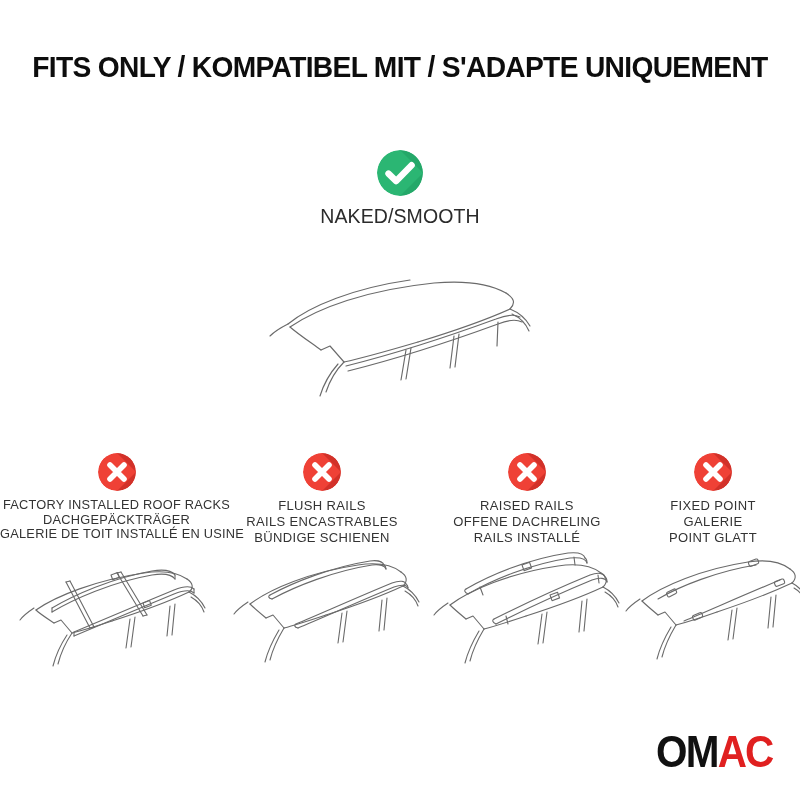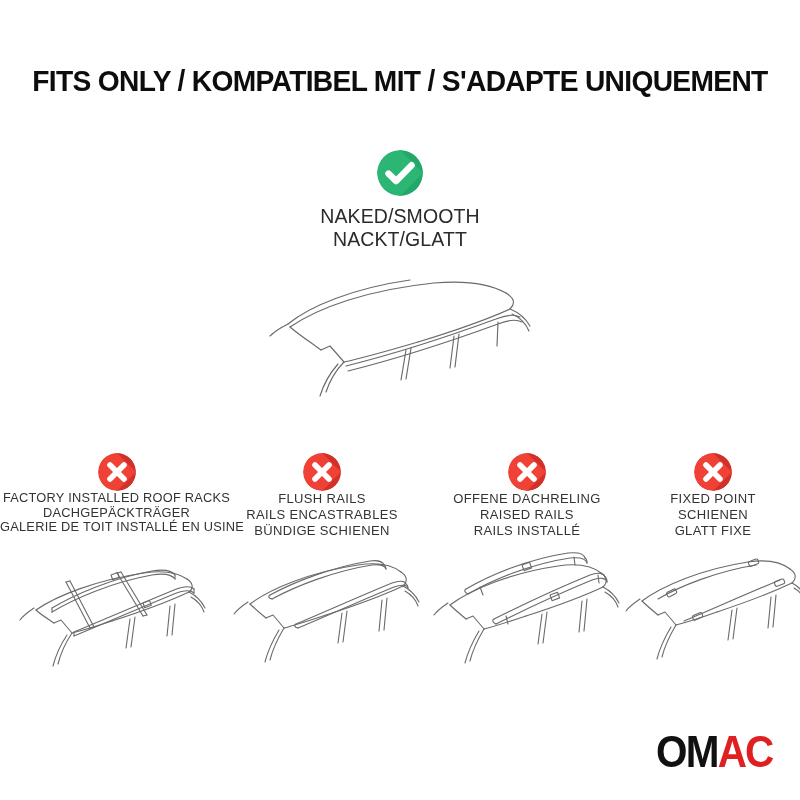--- a/index.html
+++ b/index.html
@@ -18,21 +18,20 @@
     -webkit-font-smoothing: antialiased;
   }
 
   
   .title-bar {
     position: absolute;
     top: 50px;
     left: 0;
     width: 800px;
     text-align: center;
-    margin-top: 14px;
   }
   .title-text {
     display: inline-block;
     font-family: "Liberation Sans", "DejaVu Sans", sans-serif;
     font-weight: 700;
     font-size: 29.5px;
     letter-spacing: -0.7px;
     color: #0d0d0d;
     transform: scaleX(0.955);
     transform-origin: center;
@@ -43,20 +42,21 @@
   .panel {
     position: absolute;
     text-align: center;
   }
   .badge-wrap {
     display: flex;
     justify-content: center;
     align-items: center;
   }
   .labels {
+    margin-top: 7px;
   }
   .labels .line {
     display: block;
     white-space: nowrap;
   }
 
   
   .panel-top {
     top: 150px;
     left: 250px;
@@ -150,21 +150,20 @@
       <svg width="46" height="46" viewBox="0 0 46 46">
         <circle cx="23" cy="23" r="23" fill="#2bb673"></circle>
         <path d="M23 0 A23 23 0 0 1 23 46 L46 23 Z" fill="#1f9d61" opacity="0.55"></path>
         <path d="M11.5 23.6 L19.2 31.1 L34.6 15.2" fill="none" stroke="#ffffff" stroke-width="6.4" stroke-linecap="round" stroke-linejoin="round"></path>
       </svg>
     </span>
   </div>
 
   <div class="labels">
     <span class="line">NAKED/SMOOTH</span>
-    <span class="line">NACKT/GLATT</span>
   </div>
 </div>
 
 <div class="roof roof-main">
   <svg width="290" height="128" viewBox="0 0 290 128">
     <g fill="none" stroke="#6a6a6a" stroke-width="1.15" stroke-linejoin="round" stroke-linecap="round">
 
       <path d="M32 51 C60 32 108 14 176 7 C210 4 232 8 248 17"></path>
       <path d="M248 17 C256 22 258 27 252 33"></path>
       <path d="M252 33 C232 42 196 55 160 66"></path>
@@ -232,40 +231,40 @@
     <div class="badge-wrap">
       <span class="icon-circle x-circle">
         <svg width="38" height="38" viewBox="0 0 38 38">
           <circle cx="19" cy="19" r="19" fill="#ef4136"></circle>
           <path d="M19 0 A19 19 0 0 1 19 38 L38 19 Z" fill="#b5221c" opacity="0.5"></path>
           <path d="M12 12 L26 26 M26 12 L12 26" stroke="#ffffff" stroke-width="5.6" stroke-linecap="round"></path>
         </svg>
       </span>
     </div>
     <div class="labels">
+      <span class="line">RAISED RAILS</span>
       <span class="line">OFFENE DACHRELING</span>
-      <span class="line">RAISED RAILS</span>
       <span class="line">RAILS INSTALLÉ</span>
     </div>
   </div>
 
   <div class="panel panel-bottom p-b3">
     <div class="badge-wrap">
       <span class="icon-circle x-circle">
         <svg width="38" height="38" viewBox="0 0 38 38">
           <circle cx="19" cy="19" r="19" fill="#ef4136"></circle>
           <path d="M19 0 A19 19 0 0 1 19 38 L38 19 Z" fill="#b5221c" opacity="0.5"></path>
           <path d="M12 12 L26 26 M26 12 L12 26" stroke="#ffffff" stroke-width="5.6" stroke-linecap="round"></path>
         </svg>
       </span>
     </div>
     <div class="labels">
       <span class="line">FIXED POINT</span>
-      <span class="line">SCHIENEN</span>
-      <span class="line">GLATT FIXE</span>
+      <span class="line">GALERIE</span>
+      <span class="line">POINT GLATT</span>
     </div>
   </div>
 </div>
 
 <div class="roof roof-r0">
   <svg width="205" height="140" viewBox="0 0 205 140">
     <g fill="none" stroke="#6a6a6a" stroke-width="1.1" stroke-linejoin="round" stroke-linecap="round">
 
       <path d="M24 62 C44 48 84 32 132 25 C152 22 166 25 175 31"></path>
       <path d="M175 31 C181 35 182 40 177 44"></path>

